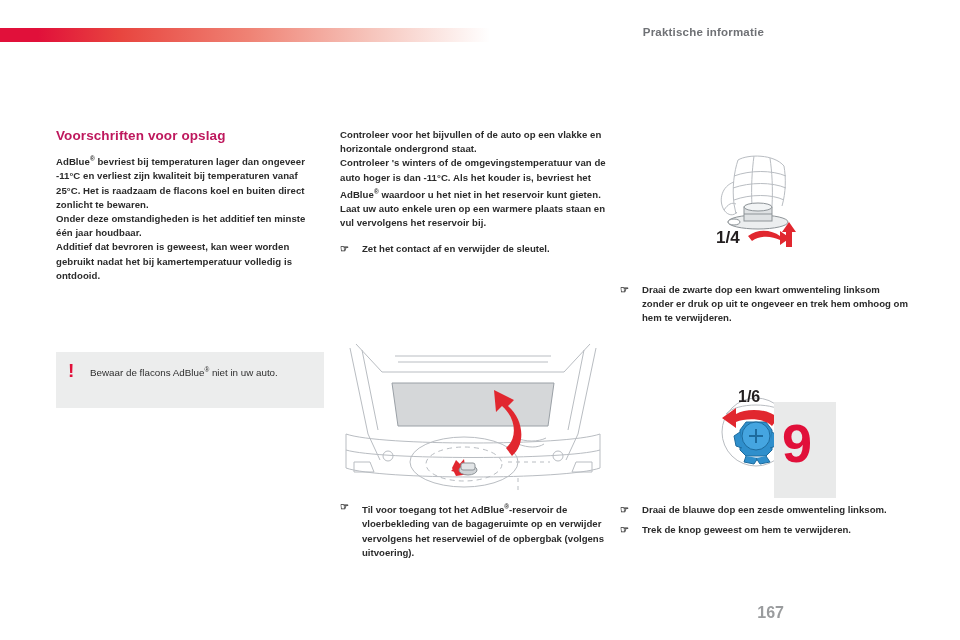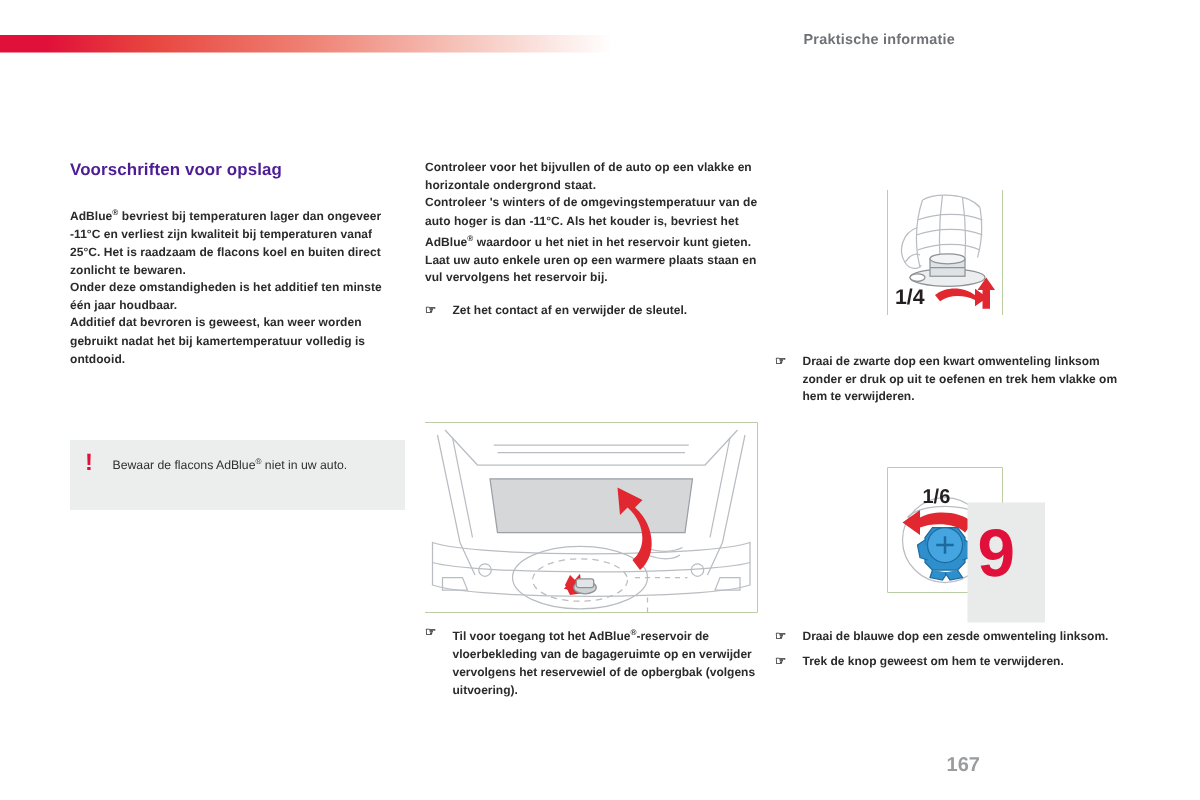--- a/index.html
+++ b/index.html
@@ -36,22 +36,22 @@
 
   
   .col { position: absolute; top: 128px; width: 268px; }
   .col-left   { left: 56px; }
   .col-mid    { left: 340px; }
   .col-right  { left: 620px; top: 150px; width: 290px; }
 
   .sec-title {
     font-size: 13.5px;
     font-weight: bold;
-    color: #4c1d95;
-    margin-bottom: 21px;
+    color: #be185d;
+    margin-bottom: 9px;
     letter-spacing: .1px;
   }
   .body-text {
     font-size: 9.6px;
     line-height: 14.2px;
     color: #2b2b2b;
     font-weight: bold;
     letter-spacing: .05px;
   }
   .body-text p { margin: 0; }
@@ -98,21 +98,21 @@
     text-align: left;
   }
   .warn-text {
     flex: 1;
     font-size: 9.8px;
     line-height: 14.5px;
     color: #2f2f2f;
   }
 
   
-  .fig { position: absolute; background: #4d7c0f; text-decoration: underline; }
+  .fig { position: absolute; background: #0369a1; text-decoration: underline; }
   .fig-car   { left: 340px; top: 338px; width: 266px; height: 152px; }
   .fig-cap1  { left: 710px; top: 152px; width: 92px; height: 100px; }
   .fig-cap2  { left: 710px; top: 374px; width: 92px; height: 100px; }
   .fig svg { display: block; width: 100%; height: 100%; }
 
   
   .chapter-tab {
     position: absolute;
     right: 0; top: 402px;
     width: 62px; height: 96px;
@@ -272,21 +272,21 @@
 
       <g fill="#e1272f">
         <polygon points="79,70 86,80 82,80 82,95 76,95 76,80 72,80"></polygon>
       </g>
     </svg>
   </div>
 
   <div class="col-right" style="position:absolute; left:620px; top:283px; width:290px;">
     <div class="bullet">
       <span class="bullet-glyph">☞</span>
-      <span class="bullet-text">Draai de zwarte dop een kwart omwenteling linksom zonder er druk op uit te oefenen en trek hem vlakke om hem te verwijderen.</span>
+      <span class="bullet-text">Draai de zwarte dop een kwart omwenteling linksom zonder er druk op uit te ongeveer en trek hem omhoog om hem te verwijderen.</span>
     </div>
   </div>
 
   <div class="fig fig-cap2">
     <svg viewBox="0 0 92 100" xmlns="http://www.w3.org/2000/svg">
       <rect x="0" y="0" width="92" height="100" fill="#ffffff"></rect>
       <g stroke="#b9bdc2" stroke-width="1" fill="none">
         <ellipse cx="46" cy="58" rx="34" ry="34"></ellipse>
         <path d="M16 40 C 26 28, 66 28, 76 40"></path>
       </g>

